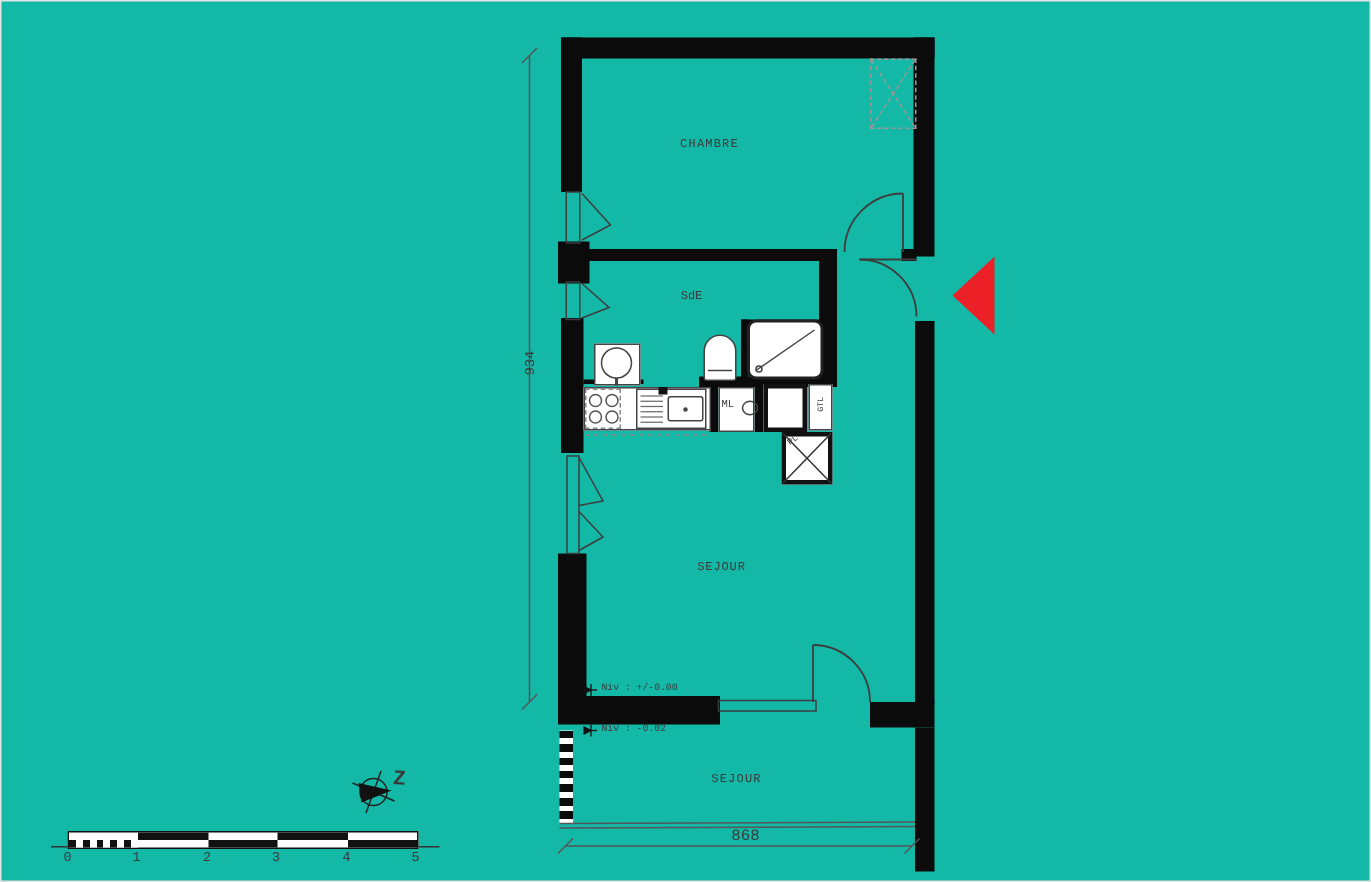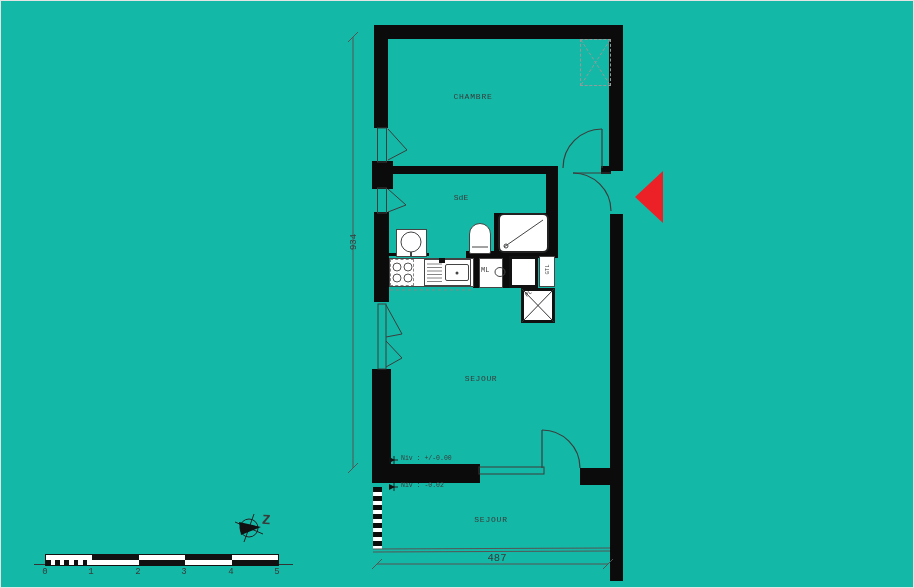--- a/index.html
+++ b/index.html
@@ -170,21 +170,21 @@
   <div class="lbl ctr" style="left:432px;top:91px;width:80px;font-size:8px;letter-spacing:0.8px;">CHAMBRE</div>
   <div class="lbl ctr" style="left:440px;top:192px;width:40px;font-size:8px;text-align:center;">SdE</div>
   <div class="lbl ctr" style="left:445px;top:373px;width:70px;font-size:8px;letter-spacing:0.6px;">SEJOUR</div>
   <div class="lbl ctr" style="left:450px;top:514px;width:80px;font-size:8px;letter-spacing:0.8px;">SEJOUR</div>
 
   <div class="lbl" style="left:480px;top:265px;font-size:7px;">ML</div>
   <div class="lbl ctr" style="left:536px;top:265px;width:20px;font-size:5.5px;transform:rotate(-90deg);">GTL</div>
   <div class="lbl" style="left:524px;top:289px;font-size:6px;transform:rotate(-38deg);">PL</div>
 
   <div class="lbl ctr" style="left:337px;top:236px;width:32px;font-size:9px;transform:rotate(-90deg);">934</div>
-  <div class="lbl ctr" style="left:471px;top:551px;width:50px;font-size:10.5px;">487</div>
+  <div class="lbl ctr" style="left:471px;top:551px;width:50px;font-size:10.5px;">868</div>
 
   <div class="lbl" style="left:400px;top:454px;font-size:6.5px;">Niv : +/-0.00</div>
   <div class="lbl" style="left:400px;top:481px;font-size:6.5px;">Niv : -0.02</div>
 
   <div class="lbl" style="left:261px;top:511px;font-size:14px;font-weight:bold;transform:rotate(4deg);">Z</div>
 
   <div style="position:absolute;left:33px;top:563px;width:259px;height:1px;background:#333;"></div>
   <div style="position:absolute;left:44px;top:553px;width:232px;height:10px;border:1px solid #111;background:#fff;box-sizing:content-box;">
     <div class="checker" style="left:0;top:5px;width:46px;height:5px;"></div>
     <div style="position:absolute;left:46px;top:0;width:47px;height:5px;background:#111;"></div>

